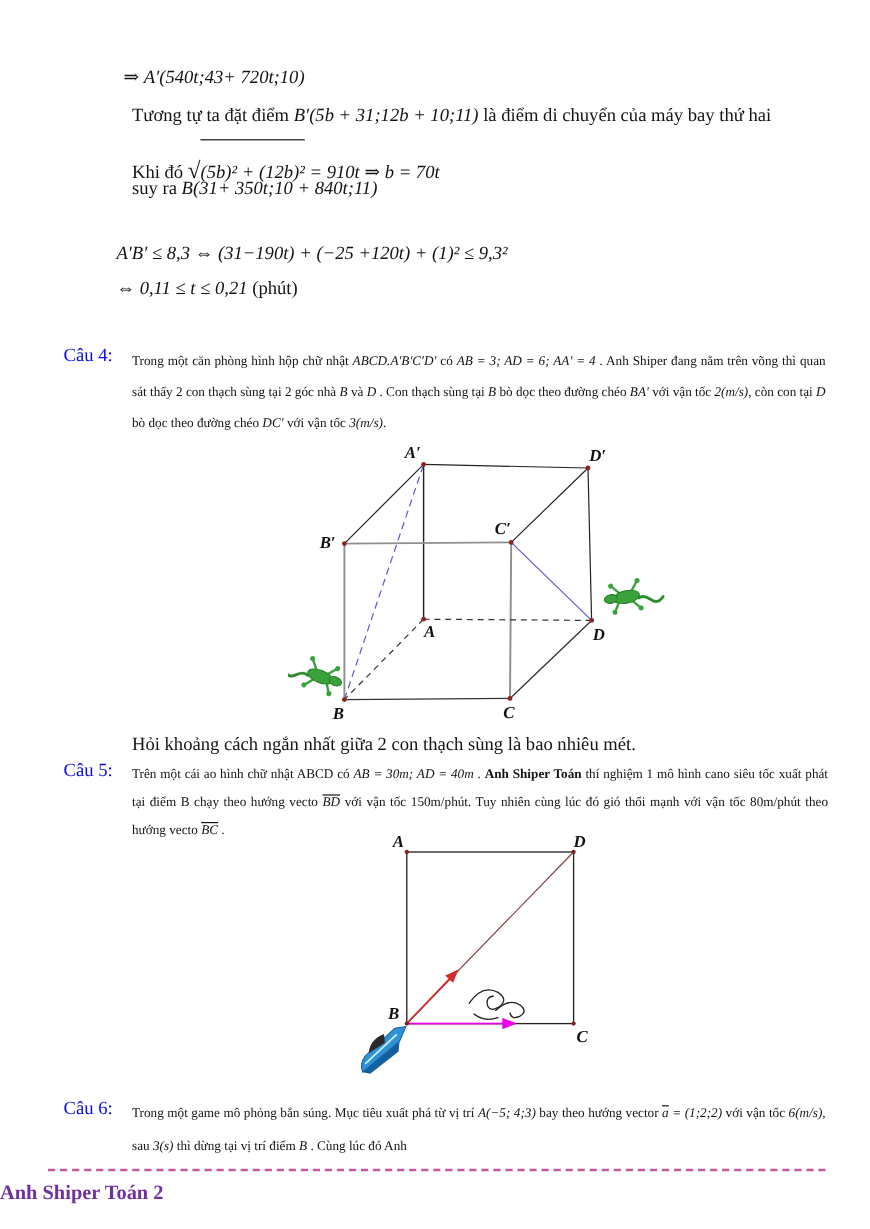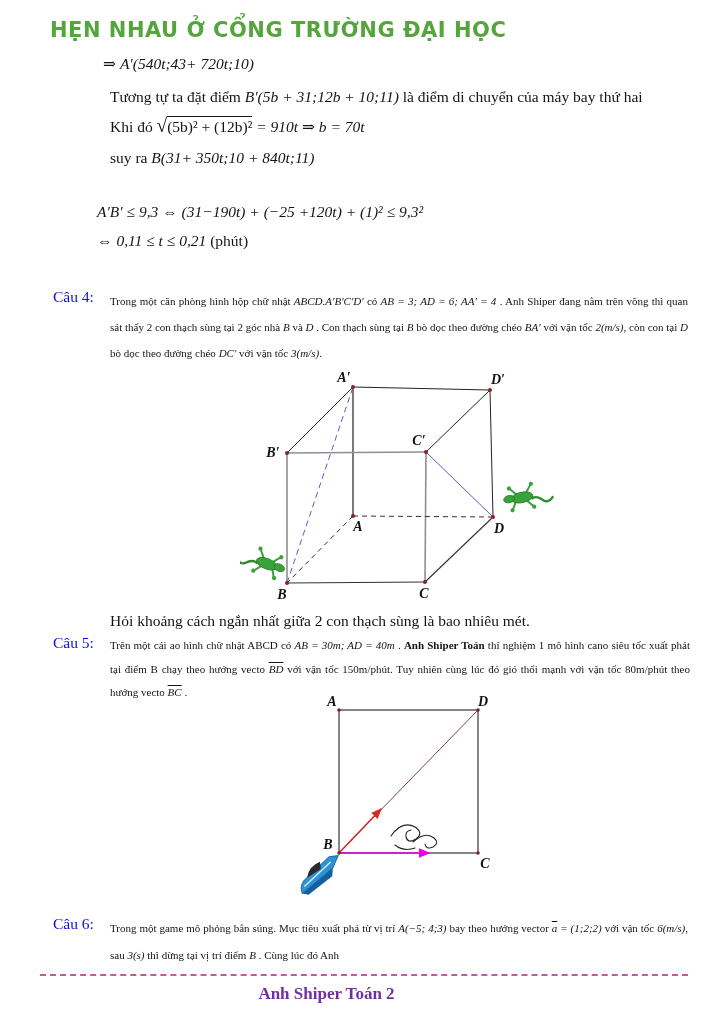--- a/index.html
+++ b/index.html
@@ -15,41 +15,40 @@
     white-space:nowrap;
   }
   .line  { position:absolute; font-size:15.5px; white-space:nowrap; }
   .para  { position:absolute; font-size:11px; text-align:justify; }
   .qlabel{ position:absolute; font-size:15.5px; font-weight:normal; color:#0a0ae8; white-space:nowrap; }
   .seg-t { }
   .seg-m { font-style:italic; }
   .seg-b { font-weight:bold; }
   .seg-v { font-style:italic; text-decoration:overline; }
   .seg-rad { font-size:1.25em; line-height:1; font-style:normal; }
-  .seg-rr  { display:inline-block; border-top:1.4px solid #151515; padding-top:1px; line-height:1.2; }
+  .seg-rr  { display:inline-block; border-top:1.4px solid #151515; padding-top:18px; line-height:1.2; font-style:italic; }
   .diagram { position:absolute; }
   .vlabel  { font-family:"Liberation Serif","DejaVu Serif",serif; font-style:italic; font-weight:bold; font-size:14px; fill:#111; }
   .separator { position:absolute; height:0; border-top:2px dashed #c45a9e; }
   .footer {
-    position:absolute; left:0; top:984px; width:653px; text-align:center;
+    position:absolute; left:0; top:984px; width:653px; text-align:left;
     font-weight:bold; font-size:17px; color:#7030a0;
   }
 </style>
 </head>
 <body>
 
 <div class="page">
 
-  <h1 class="title">HẸN NHAU Ở CỔNG TRƯỜNG ĐẠI HỌC</h1>
 
   <div class="line" style="left:103px;top:55px"><span class="seg seg-t">⇒ </span><span class="seg seg-m">A′(540t;43+ 720t;10)</span></div>
   <div class="line" style="left:110px;top:88px"><span class="seg seg-t">Tương tự ta đặt điểm </span><span class="seg seg-m">B′(5b + 31;12b + 10;11)</span><span class="seg seg-t"> là điểm di chuyển của máy bay thứ hai</span></div>
   <div class="line" style="left:110px;top:116px"><span class="seg seg-t">Khi đó </span><span class="seg seg-rad">√</span><span class="seg seg-rr">(5b)² + (12b)²</span><span class="seg seg-m"> = 910t </span><span class="seg seg-t">⇒ </span><span class="seg seg-m">b = 70t</span></div>
   <div class="line" style="left:110px;top:149px"><span class="seg seg-t">suy ra </span><span class="seg seg-m">B(31+ 350t;10 + 840t;11)</span></div>
-  <div class="line" style="left:97px;top:203px"><span class="seg seg-m">A′B′ ≤ 9,3 </span><span class="seg seg-t">⇔ </span><span class="seg seg-m">(31−190t) + (−25 +120t) + (1)² ≤ 9,3²</span></div>
+  <div class="line" style="left:97px;top:203px"><span class="seg seg-m">A′B′ ≤ 8,3 </span><span class="seg seg-t">⇔ </span><span class="seg seg-m">(31−190t) + (−25 +120t) + (1)² ≤ 9,3²</span></div>
   <div class="line" style="left:97px;top:232px"><span class="seg seg-t">⇔ </span><span class="seg seg-m">0,11 ≤ t ≤ 0,21</span><span class="seg seg-t"> (phút)</span></div>
 
   <div class="qlabel" style="left:53px;top:288px">Câu 4:</div>
   <div class="para" style="left:110px;top:288px;width:578px;line-height:26px"><span class="seg seg-t">Trong một căn phòng hình hộp chữ nhật </span><span class="seg seg-m">ABCD.A′B′C′D′</span><span class="seg seg-t"> có </span><span class="seg seg-m">AB = 3; AD = 6; AA′ = 4</span><span class="seg seg-t"> . Anh Shiper đang nằm trên võng thì quan sát thấy 2 con thạch sùng tại 2 góc nhà </span><span class="seg seg-m">B</span><span class="seg seg-t"> và </span><span class="seg seg-m">D</span><span class="seg seg-t"> . Con thạch sùng tại </span><span class="seg seg-m">B</span><span class="seg seg-t"> bò dọc theo đường chéo </span><span class="seg seg-m">BA′</span><span class="seg seg-t"> với vận tốc </span><span class="seg seg-m">2(m/s)</span><span class="seg seg-t">, còn con tại </span><span class="seg seg-m">D</span><span class="seg seg-t"> bò dọc theo đường chéo </span><span class="seg seg-m">DC′</span><span class="seg seg-t"> với vận tốc </span><span class="seg seg-m">3(m/s)</span><span class="seg seg-t">.</span></div>
 
   <svg class="diagram" style="left:240px;top:366px" width="320" height="248" viewBox="0 0 320 248">
     <defs>
       <g id="lizard">
         <path d="M-28 6 Q-22 12 -17 6 Q-12 1 -8 3" fill="none" stroke="#2e8b2e" stroke-width="2.4" stroke-linecap="round"></path>
         <path d="M7 -4 L12.5 -11" stroke="#3aa23a" stroke-width="2" stroke-linecap="round"></path>

